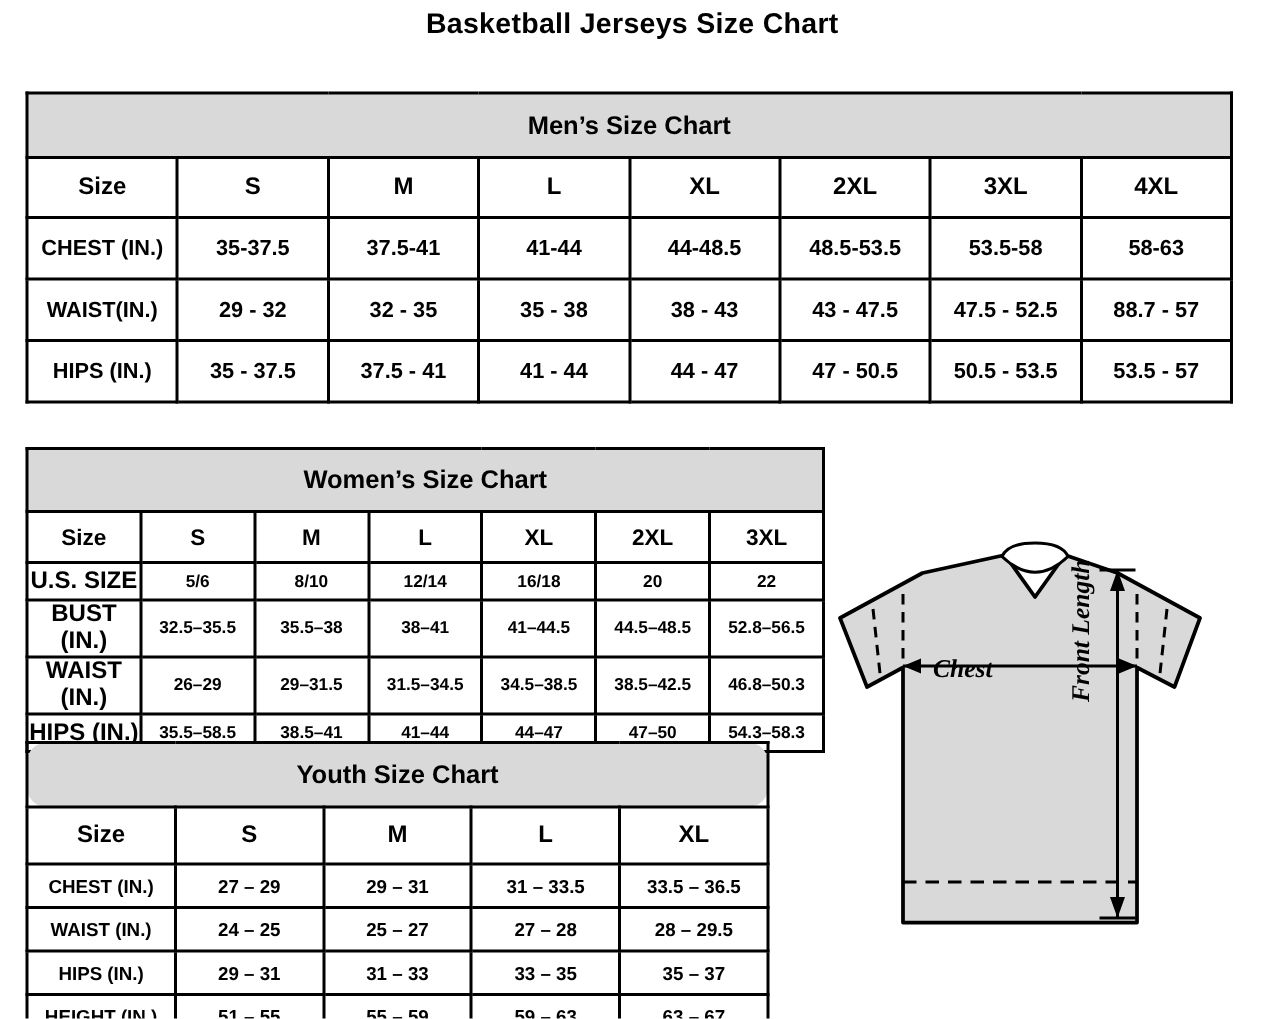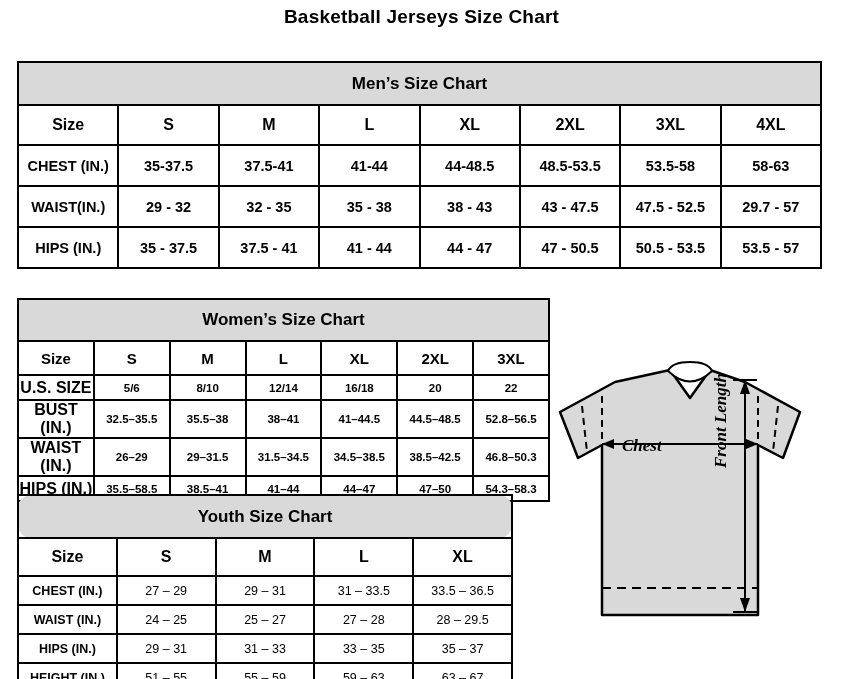--- a/index.html
+++ b/index.html
@@ -78,21 +78,21 @@
   #youth-chart {
     position: absolute;
     left: 17px;
     top: 494px;
     width: 496px;
   }
   #youth-chart .caption-cell { height: 41px; font-size: 17px; }
   #youth-chart .hdr-cell { font-size: 16px; height: 36px; }
   #youth-chart td { height: 27px; border-radius: 13px; }
   #youth-chart .rowlabel { font-size: 12.5px; font-weight: bold; }
-  #youth-chart .val { font-size: 12.5px; font-weight: normal; }
+  #youth-chart .val { font-size: 12.5px; font-weight: bold; }
 
   
   #shirt-diagram {
     position: absolute;
     left: 540px;
     top: 340px;
     width: 300px;
     height: 330px;
   }
   #shirt-diagram svg { display: block; }
@@ -148,21 +148,21 @@
     <td class="val">58-63</td>
   </tr>
   <tr>
     <td class="rowlabel">WAIST(IN.)</td>
     <td class="val">29 - 32</td>
     <td class="val">32 - 35</td>
     <td class="val">35 - 38</td>
     <td class="val">38 - 43</td>
     <td class="val">43 - 47.5</td>
     <td class="val">47.5 - 52.5</td>
-    <td class="val">29.7 - 57</td>
+    <td class="val">88.7 - 57</td>
   </tr>
   <tr>
     <td class="rowlabel">HIPS (IN.)</td>
     <td class="val">35 - 37.5</td>
     <td class="val">37.5 - 41</td>
     <td class="val">41 - 44</td>
     <td class="val">44 - 47</td>
     <td class="val">47 - 50.5</td>
     <td class="val">50.5 - 53.5</td>
     <td class="val">53.5 - 57</td>

